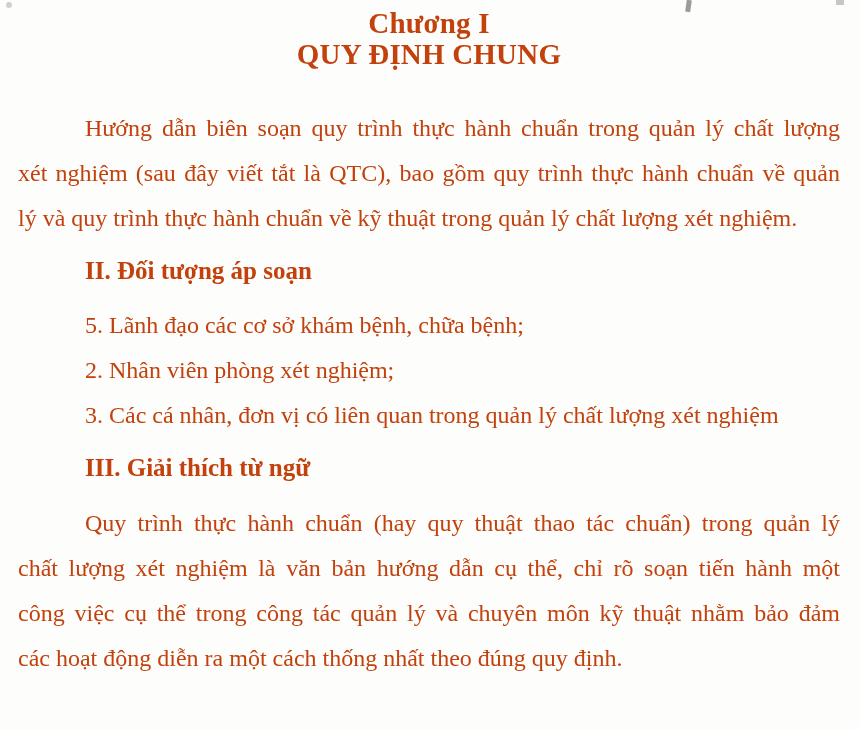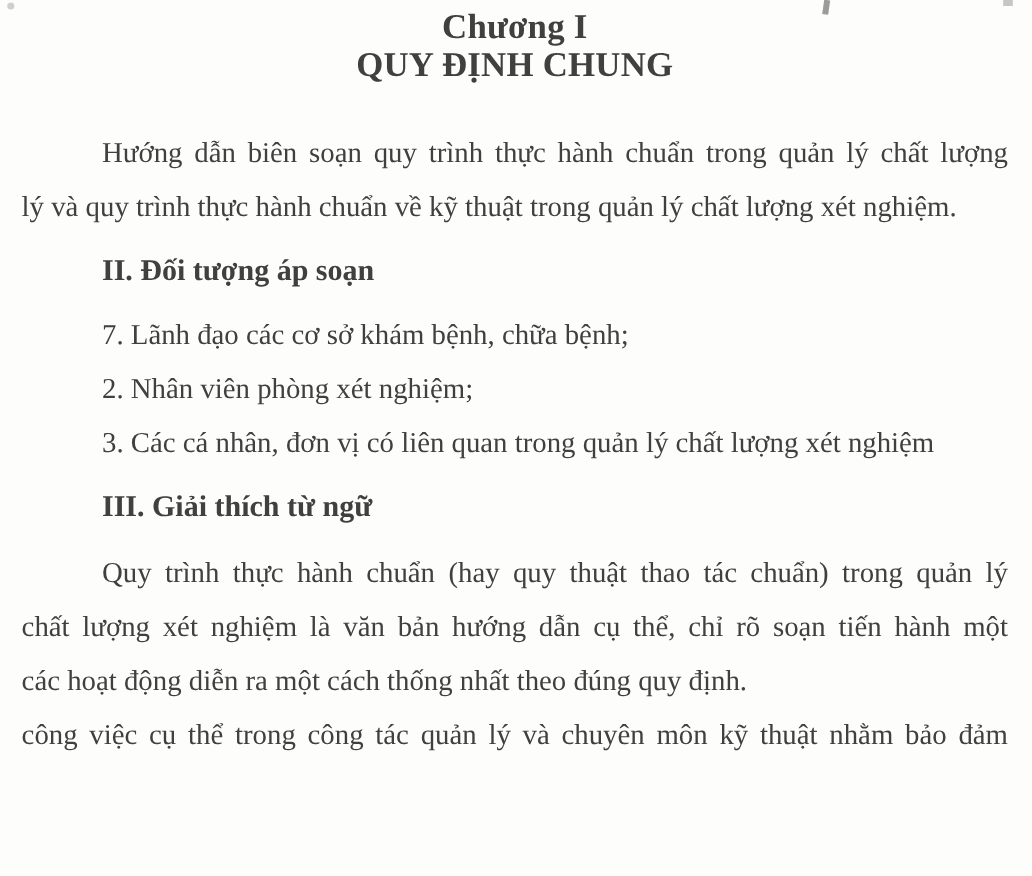--- a/index.html
+++ b/index.html
@@ -7,21 +7,21 @@
     padding: 0;
     background: #ffffff;
   }
   .page {
     position: relative;
     width: 860px;
     height: 730px;
     box-sizing: border-box;
     padding: 8px 20px 0 18px;
     background: #fdfdfc;
-    color: #404040;
+    color: #c2410c;
     font-family: "Liberation Serif", "DejaVu Serif", serif;
     overflow: hidden;
   }
   .doc-title {
     text-align: center;
     font-weight: bold;
     font-size: 29px;
     line-height: 31px;
     margin: 0 0 36px 0;
     letter-spacing: 0.2px;
@@ -82,33 +82,34 @@
   <div class="artifact a3"></div>
 
   <div class="doc-title">
     <div class="title-line">Chương I</div>
     <div class="title-line">QUY ĐỊNH CHUNG</div>
   </div>
 
 
   <div class="para">
     <div class="para-line first-line">Hướng dẫn biên soạn quy trình thực hành chuẩn trong quản lý chất lượng</div>
+    <div class="para-line">xét nghiệm (sau đây viết tắt là QTC), bao gồm quy trình thực hành chuẩn về quản</div>
     <div class="para-line last-line">lý và quy trình thực hành chuẩn về kỹ thuật trong quản lý chất lượng xét nghiệm.</div>
   </div>
 
   <div class="section-heading">II. Đối tượng áp soạn</div>
 
   <ul class="item-list">
-    <li class="list-item">7. Lãnh đạo các cơ sở khám bệnh, chữa bệnh;</li>
+    <li class="list-item">5. Lãnh đạo các cơ sở khám bệnh, chữa bệnh;</li>
     <li class="list-item">2. Nhân viên phòng xét nghiệm;</li>
     <li class="list-item">3. Các cá nhân, đơn vị có liên quan trong quản lý chất lượng xét nghiệm</li>
   </ul>
 
   <div class="section-heading">III. Giải thích từ ngữ</div>
 
   <div class="para second">
     <div class="para-line first-line">Quy trình thực hành chuẩn (hay quy thuật thao tác chuẩn) trong quản lý</div>
     <div class="para-line">chất lượng xét nghiệm là văn bản hướng dẫn cụ thể, chỉ rõ soạn tiến hành một</div>
+    <div class="para-line">công việc cụ thể trong công tác quản lý và chuyên môn kỹ thuật nhằm bảo đảm</div>
     <div class="para-line last-line">các hoạt động diễn ra một cách thống nhất theo đúng quy định.</div>
-    <div class="para-line">công việc cụ thể trong công tác quản lý và chuyên môn kỹ thuật nhằm bảo đảm</div>
   </div>
 
 </div>
 
 </body></html>

